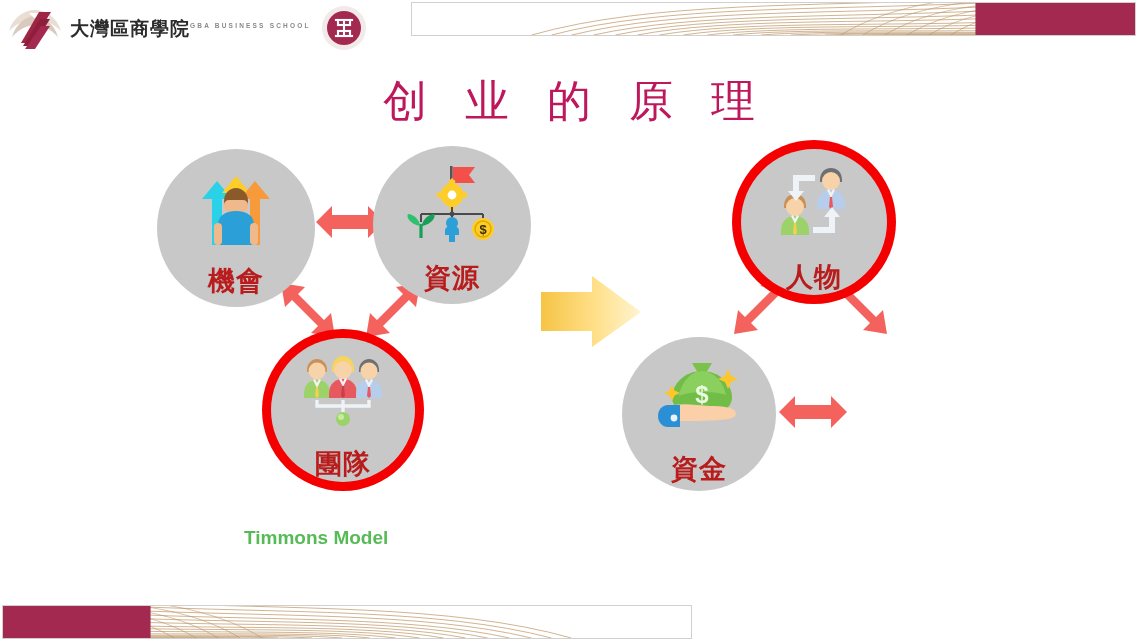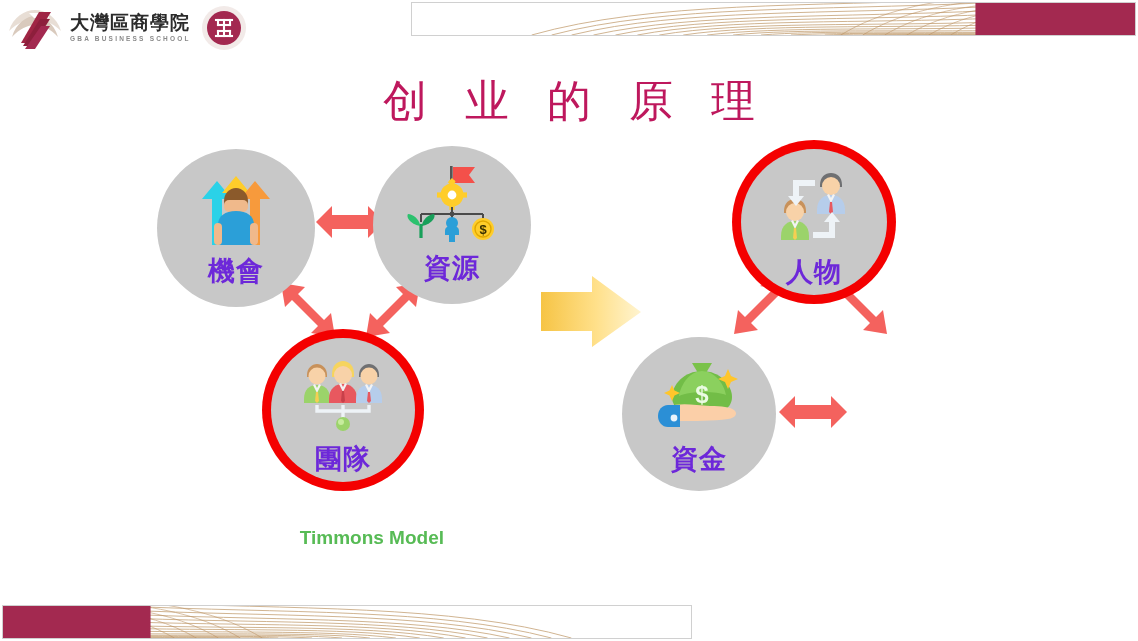--- a/index.html
+++ b/index.html
@@ -30,21 +30,21 @@
   }
   .band-waves { position: absolute; top: 0; left: 0; width: 100%; height: 100%; }
 
   
   .logo-bar {
     position: absolute; left: 6px; top: 4px;
     display: flex; align-items: center; gap: 10px;
   }
   .logo-unit { display: flex; align-items: center; gap: 6px; }
   .logo-mark { flex: 0 0 auto; }
-  .logo-text { display: flex; flex-direction: column; line-height: 1; }
+  .logo-text { display: flex; flex-direction: row; line-height: 1; }
   .logo-cn {
     font-family: "DejaVu Serif", "Liberation Serif", serif;
     font-size: 19px; font-weight: 700; color: #2b2b2b;
     letter-spacing: 1px; white-space: nowrap;
   }
   .logo-en {
     font-size: 6.5px; font-weight: 700; color: #8a8a8a;
     letter-spacing: 2.2px; white-space: nowrap; margin-top: 4px;
   }
 
@@ -67,29 +67,29 @@
     display: flex; flex-direction: column;
     align-items: center; justify-content: flex-start;
   }
   .node.highlighted { box-shadow: 0 0 0 9px #f40000; justify-content: center; }
   .node-icon {
     margin-top: 18px;
     display: flex; align-items: center; justify-content: center;
   }
   .node-label {
     font-family: "DejaVu Sans", "Liberation Sans", sans-serif;
-    font-size: 27px; font-weight: 700; color: #6d28d9;
-    letter-spacing: 1px; margin-top: 8px;
+    font-size: 27px; font-weight: 700; color: #b91c1c;
+    letter-spacing: 1px; margin-top: 18px;
   }
 
   
   .caption {
     position: absolute;
     font-size: 19px; font-weight: 700; color: #57bb55;
-    text-align: right; white-space: nowrap;
+    text-align: left; white-space: nowrap;
   }
 
   .arrow-layer { position: absolute; left: 0; top: 0; width: 1138px; height: 641px; pointer-events: none; }
 </style>
 </head>
 <body>
 
 <div class="slide">
 
   <div class="band band-top">

